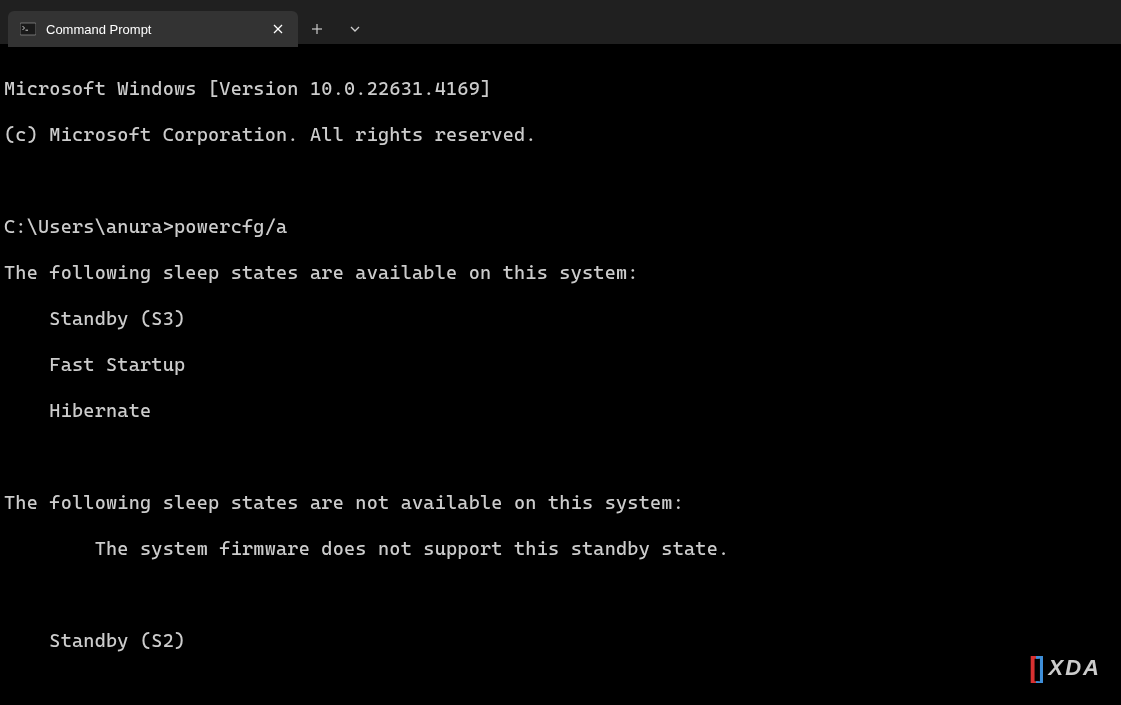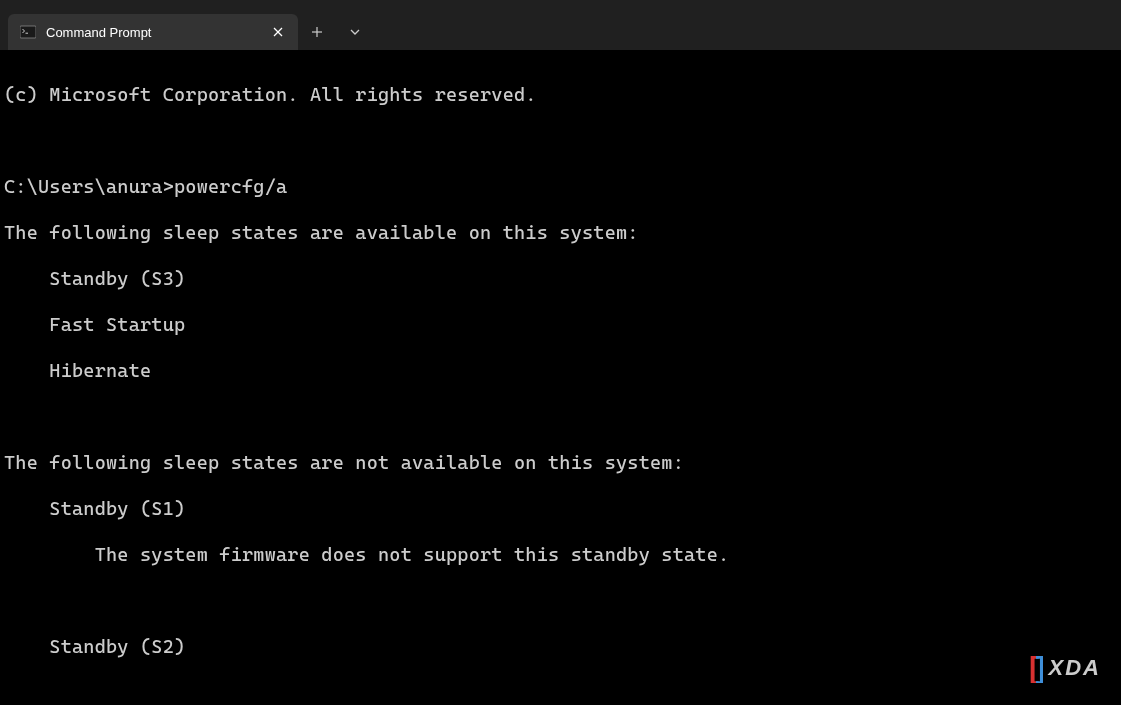--- a/index.html
+++ b/index.html
@@ -9,21 +9,21 @@
     }
     body {
       width: 1121px;
       height: 705px;
       background: #000;
       font-family: 'Cascadia Mono', 'Consolas', monospace;
       overflow: hidden;
       position: relative;
     }
     .titlebar {
-      height: 50px;
+      height: 44px;
       background: #202020;
       display: flex;
       align-items: center;
       padding-left: 8px;
     }
     .tab {
       display: flex;
       align-items: center;
       background: #333333;
       height: 36px;
@@ -150,30 +150,30 @@
     </div>
     <div class="titlebar-btn">
       <svg width="10" height="6" viewBox="0 0 10 6">
         <path d="M1 1 L5 5 L9 1" stroke="#ccc" stroke-width="1.3" fill="none"></path>
       </svg>
     </div>
   </div>
 </div>
 
 <div class="terminal">
+<div class="terminal-line">Microsoft Windows [Version 10.0.22631.4169]</div>
 <div class="terminal-line">(c) Microsoft Corporation. All rights reserved.</div>
 <div class="terminal-line"> </div>
 <div class="terminal-line"><span>C:\Users\anura&gt;</span><span>powercfg/a</span></div>
 <div class="terminal-line">The following sleep states are available on this system:</div>
 <div class="terminal-line">    <span>Standby (S3)</span></div>
 <div class="terminal-line">    <span>Fast Startup</span></div>
 <div class="terminal-line">    <span>Hibernate</span></div>
 <div class="terminal-line"> </div>
 <div class="terminal-line">The following sleep states are not available on this system:</div>
-<div class="terminal-line">    <span>Standby (S1)</span></div>
 <div class="terminal-line">        <span>The system firmware does not support this standby state.</span></div>
 <div class="terminal-line"> </div>
 <div class="terminal-line">    <span>Standby (S2)</span></div>
 
 
 
 
 
 
 

